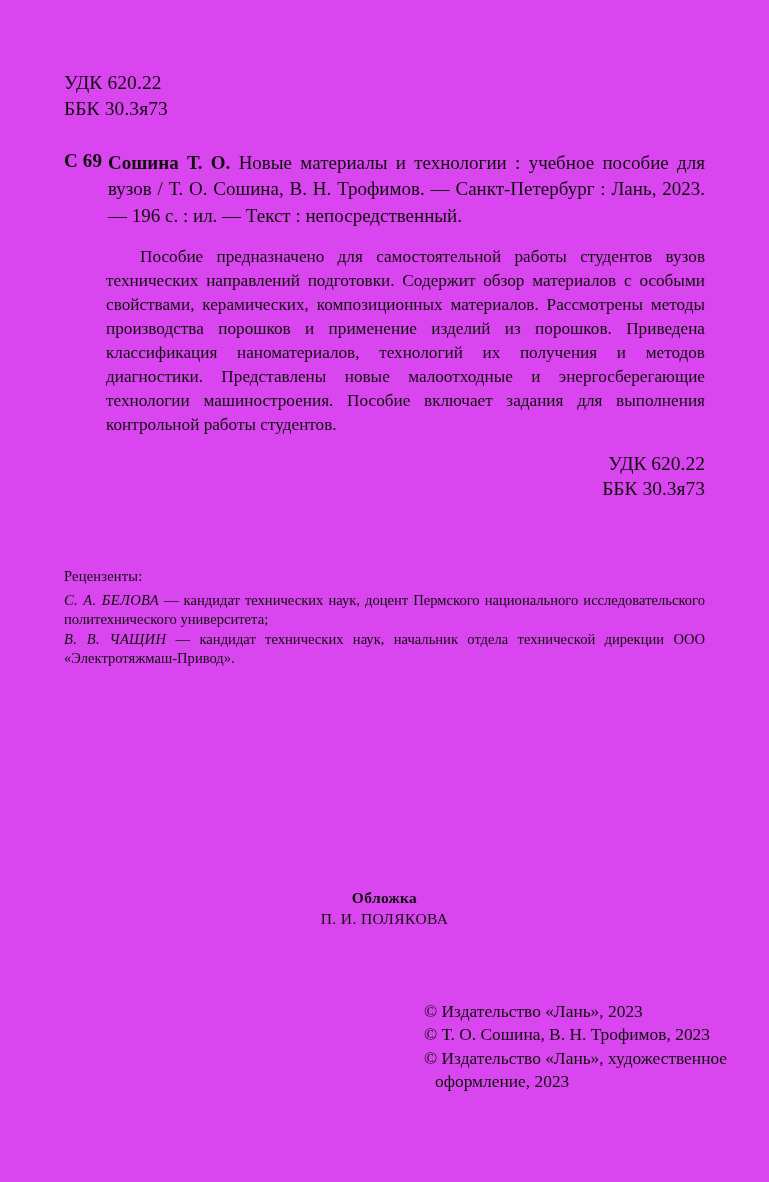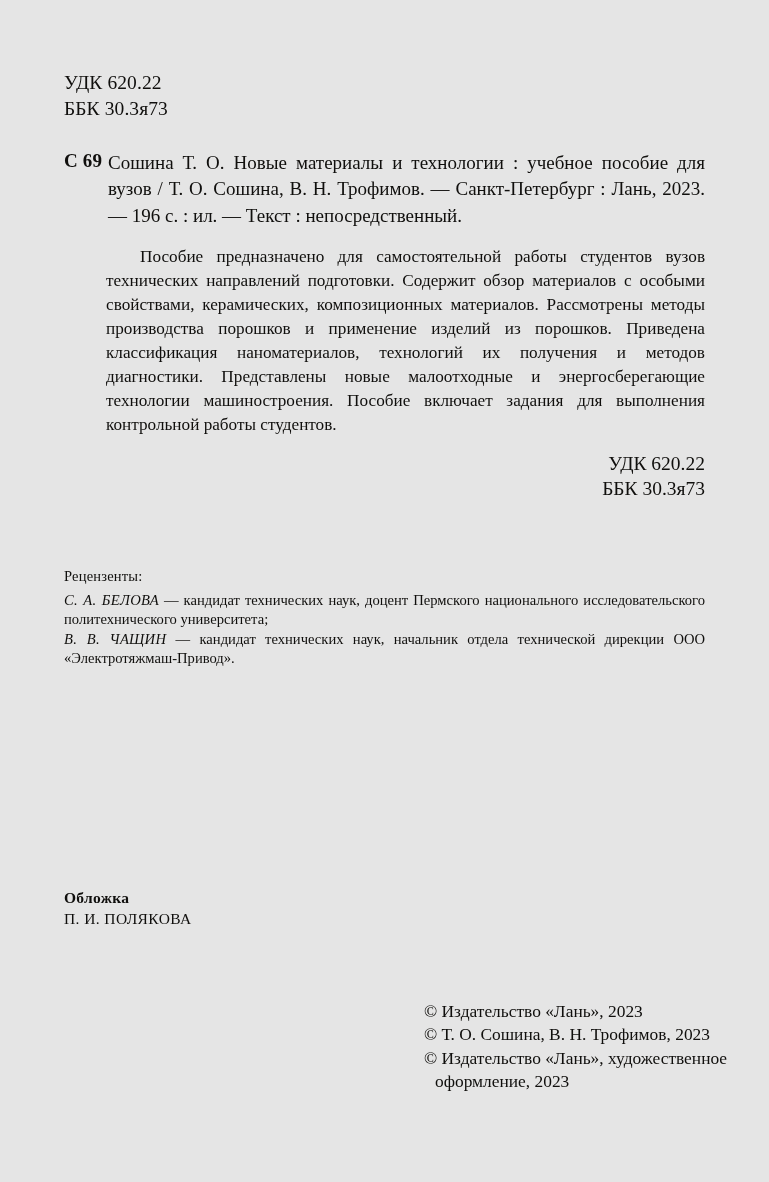--- a/index.html
+++ b/index.html
@@ -4,21 +4,21 @@
 <style>
   html, body {
     margin: 0;
     padding: 0;
     background: #ffffff;
   }
   .page {
     position: relative;
     width: 769px;
     height: 1182px;
-    background: #e5e5e5;
+    background: #d946ef;
     font-family: "Liberation Serif", serif;
     color: #100f0d;
     overflow: hidden;
   }
 
   .content {
     position: absolute;
     left: 64px;
     top: 70px;
     width: 641px;
@@ -44,21 +44,21 @@
   .cit .code {
     font-weight: bold;
     letter-spacing: 0.2px;
   }
   .cit-body {
     display: block;
     margin-left: 44px;
     margin-top: -24.6px;
     text-align: justify;
   }
-  .cit-body b { font-weight: normal; }
+  .cit-body b { font-weight: bold; }
 
   .isbn {
     margin-top: 17px;
     margin-left: 44px;
     font-size: 19.5px;
     font-weight: bold;
     letter-spacing: 0.15px;
   }
 
   .annot {
@@ -104,20 +104,21 @@
     font-variant: small-caps;
     letter-spacing: 0.3px;
   }
 
   
   .cover {
     position: absolute;
     left: 64px;
     top: 889px;
     width: 641px;
+    text-align: center;
   }
   .cover .c-title {
     font-size: 15.5px;
     font-weight: bold;
     letter-spacing: 0.3px;
   }
   .cover .c-name {
     margin-top: 3px;
     font-size: 15.5px;
     font-variant: small-caps;

